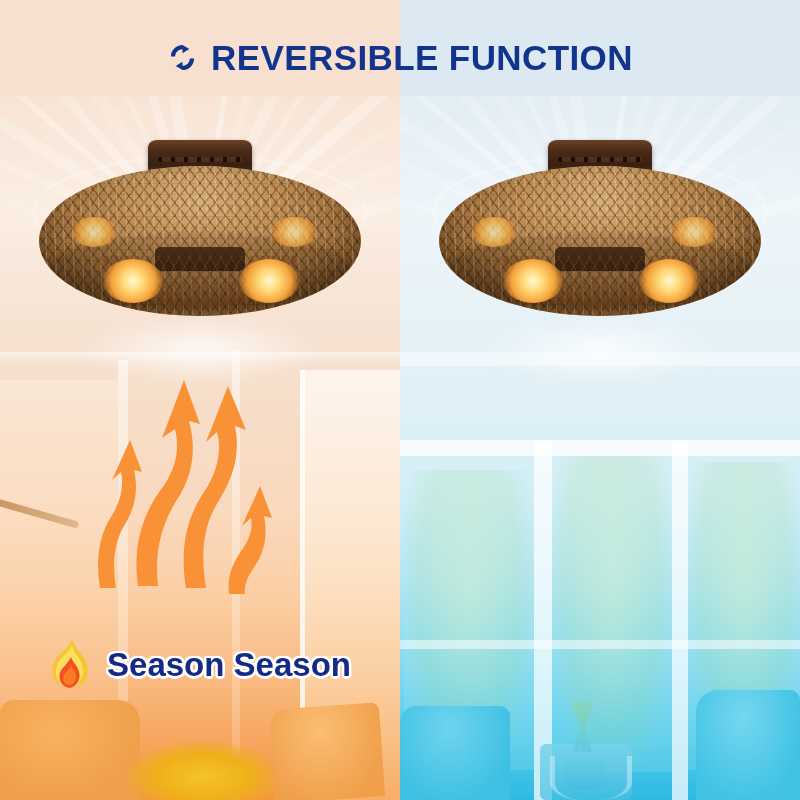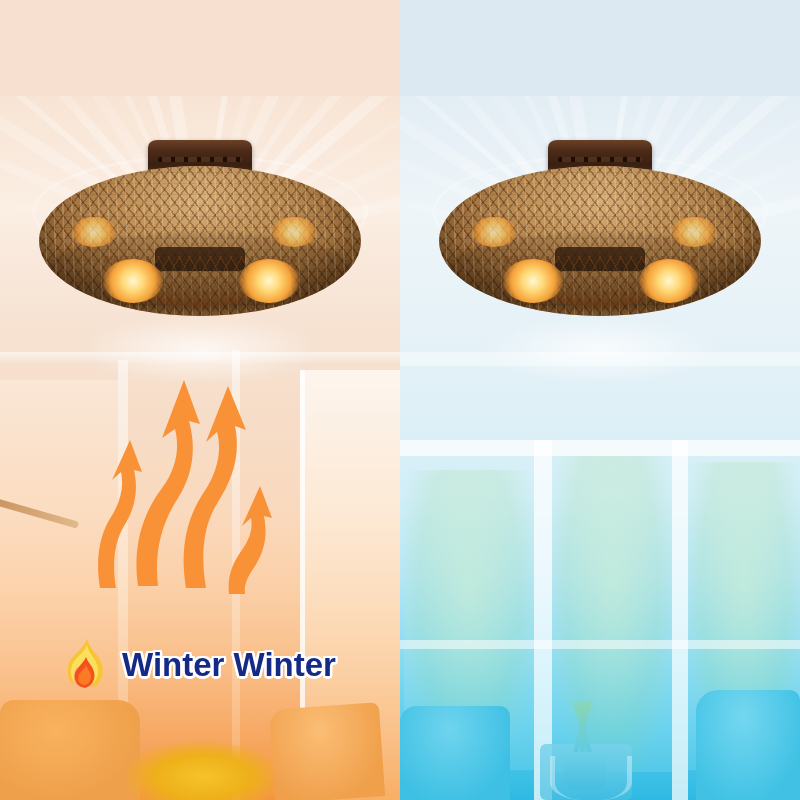--- a/index.html
+++ b/index.html
@@ -282,21 +282,21 @@
                    C24 37 20 41 16 44 C13 38 15 33 13 27 C9 33 8 40 10 47
                    C3 42 2 31 6 23 C10 15 19 12 23 1 Z" fill="#f7c433"></path>
           <path d="M23 7 C25 16 31 20 33 27 C36 35 33 44 26 47 C30 40 27 34 23 30
                    C21 36 18 40 14 43 C12 37 14 32 13 28 C9 33 9 39 11 44
                    C6 40 6 31 9 25 C13 18 20 15 23 7 Z" fill="#fbe05f"></path>
           <path d="M22 19 C24 25 29 28 30 34 C32 41 28 48 21 50 C13 49 9 42 11 35
                    C13 29 19 26 22 19 Z" fill="#f4511e"></path>
           <path d="M22 27 C23 31 27 34 27 38 C27 43 24 47 20 47 C15 46 13 42 15 37
                    C17 33 21 31 22 27 Z" fill="#fb7b24"></path>
         </svg>
-        <span class="season-title">Winter Winter</span>
+        <span class="season-title">Season Season</span>
       </div>
     </div>
   </div>
 
   <div class="half right">
     <div class="bg-right"></div>
 
     <div class="glass" style="left:4px;  top:470px; width:130px; height:300px;"></div>
     <div class="glass" style="left:152px;top:456px; width:120px; height:316px;"></div>
     <div class="glass" style="left:288px;top:462px; width:112px; height:308px;"></div>
@@ -359,14 +359,23 @@
       </div>
       <div class="glow-under"></div>
     </div>
 
   </div>
 
   <div class="header-band">
     <div class="header-left"></div>
     <div class="header-right"></div>
   </div>
+  <div class="title-row">
+    <svg class="reverse-icon" viewBox="0 0 32 32">
+      <g fill="#12348c">
+        <path d="M16 3 C9.4 3 4 8.4 4 15 L8.4 15 C8.4 10.8 11.8 7.4 16 7.4 L16 11.6 L23 7.3 L16 3 Z"></path>
+        <path d="M16 29 C22.6 29 28 23.6 28 17 L23.6 17 C23.6 21.2 20.2 24.6 16 24.6 L16 20.4 L9 24.7 L16 29 Z"></path>
+      </g>
+    </svg>
+    <span class="main-title">REVERSIBLE FUNCTION</span>
+  </div>
 
 </div>
 
 </body></html>

